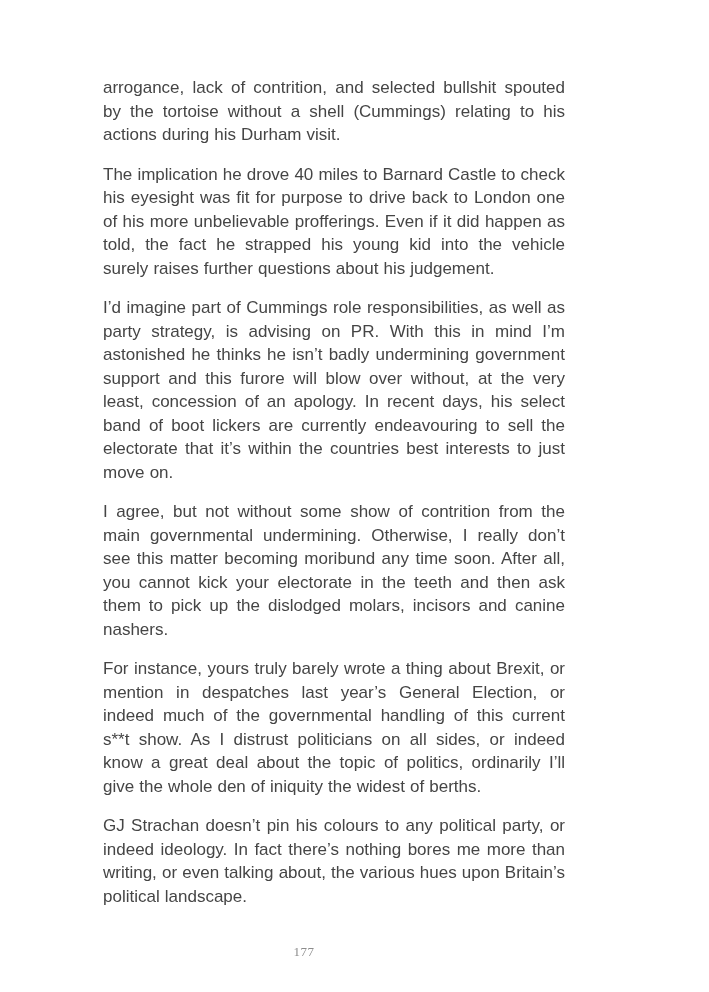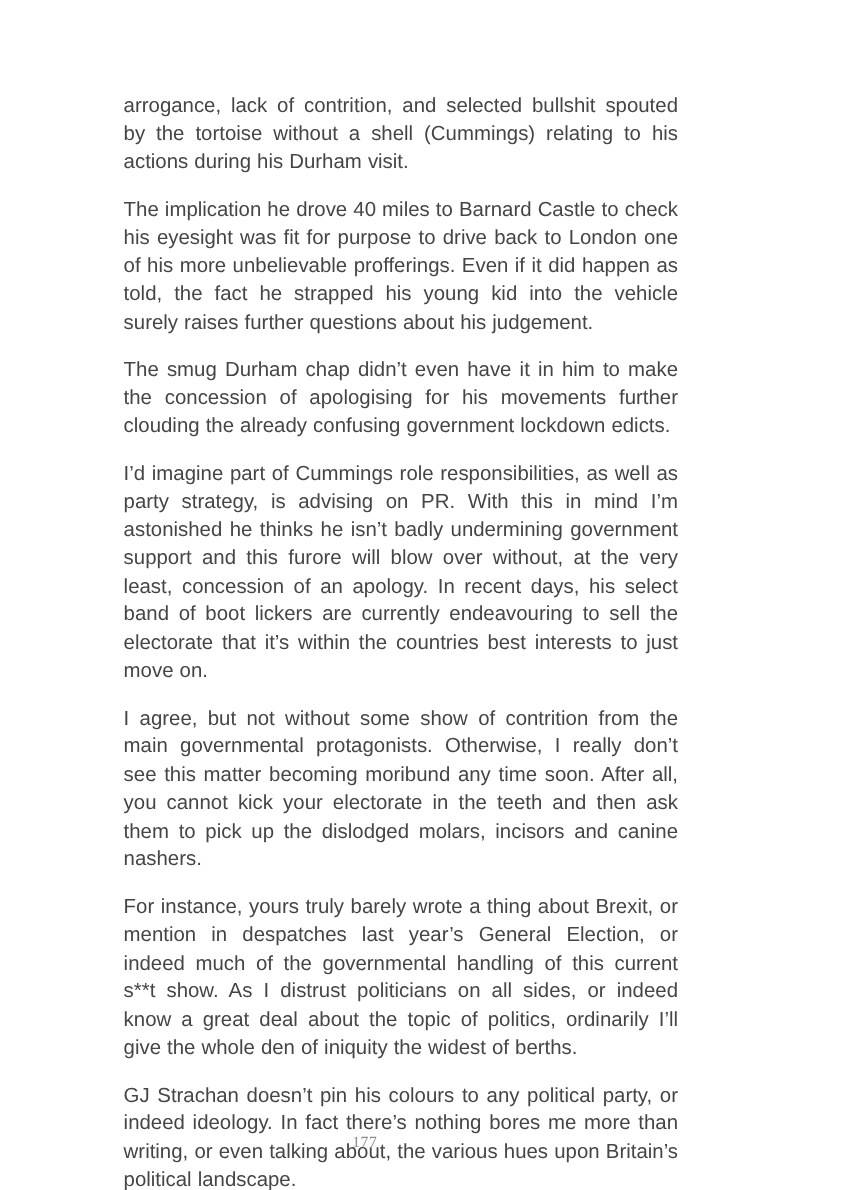--- a/index.html
+++ b/index.html
@@ -39,20 +39,19 @@
     letter-spacing:0.5px;
   }
 </style>
 </head>
 <body>
 
 <div class="page">
   <div class="body-text">
     <p>arrogance, lack of contrition, and selected bullshit spouted by the tortoise without a shell (Cummings) relating to his actions during his Durham visit.</p>
     <p>The implication he drove 40 miles to Barnard Castle to check his eyesight was fit for purpose to drive back to London one of his more unbelievable profferings. Even if it did happen as told, the fact he strapped his young kid into the vehicle surely raises further questions about his judgement.</p>
-    <p>The smug Durham chap didn’t even have it in him to make the concession of apologising for his movements further clouding the already confusing government lockdown edicts.</p>
     <p>I’d imagine part of Cummings role responsibilities, as well as party strategy, is advising on PR. With this in mind I’m astonished he thinks he isn’t badly undermining government support and this furore will blow over without, at the very least, concession of an apology. In recent days, his select band of boot lickers are currently endeavouring to sell the electorate that it’s within the countries best interests to just move on.</p>
-    <p>I agree, but not without some show of contrition from the main governmental protagonists. Otherwise, I really don’t see this matter becoming moribund any time soon. After all, you cannot kick your electorate in the teeth and then ask them to pick up the dislodged molars, incisors and canine nashers.</p>
+    <p>I agree, but not without some show of contrition from the main governmental undermining. Otherwise, I really don’t see this matter becoming moribund any time soon. After all, you cannot kick your electorate in the teeth and then ask them to pick up the dislodged molars, incisors and canine nashers.</p>
     <p>For instance, yours truly barely wrote a thing about Brexit, or mention in despatches last year’s General Election, or indeed much of the governmental handling of this current s**t show. As I distrust politicians on all sides, or indeed know a great deal about the topic of politics, ordinarily I’ll give the whole den of iniquity the widest of berths.</p>
     <p>GJ Strachan doesn’t pin his colours to any political party, or indeed ideology. In fact there’s nothing bores me more than writing, or even talking about, the various hues upon Britain’s political landscape.</p>
   </div>
   <div class="page-number">177</div>
 </div>
 
 </body></html>

